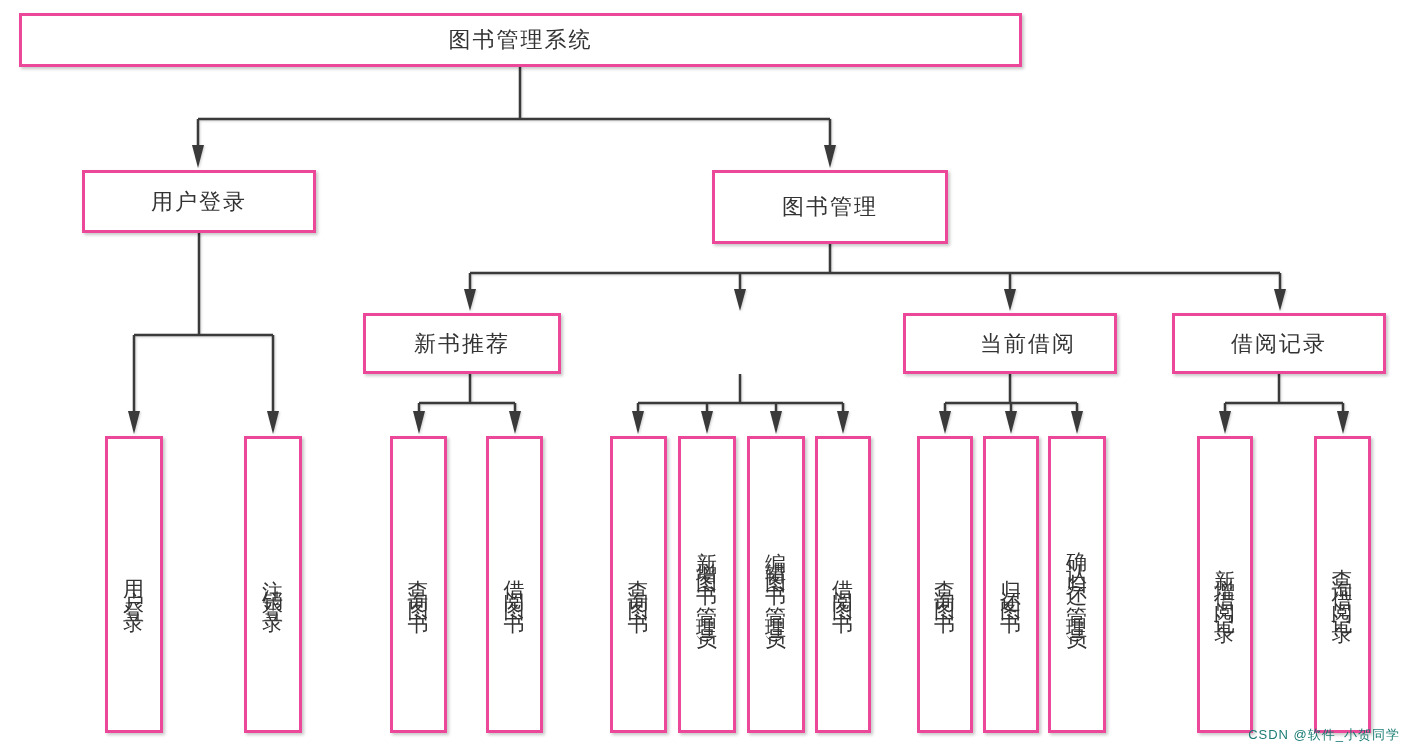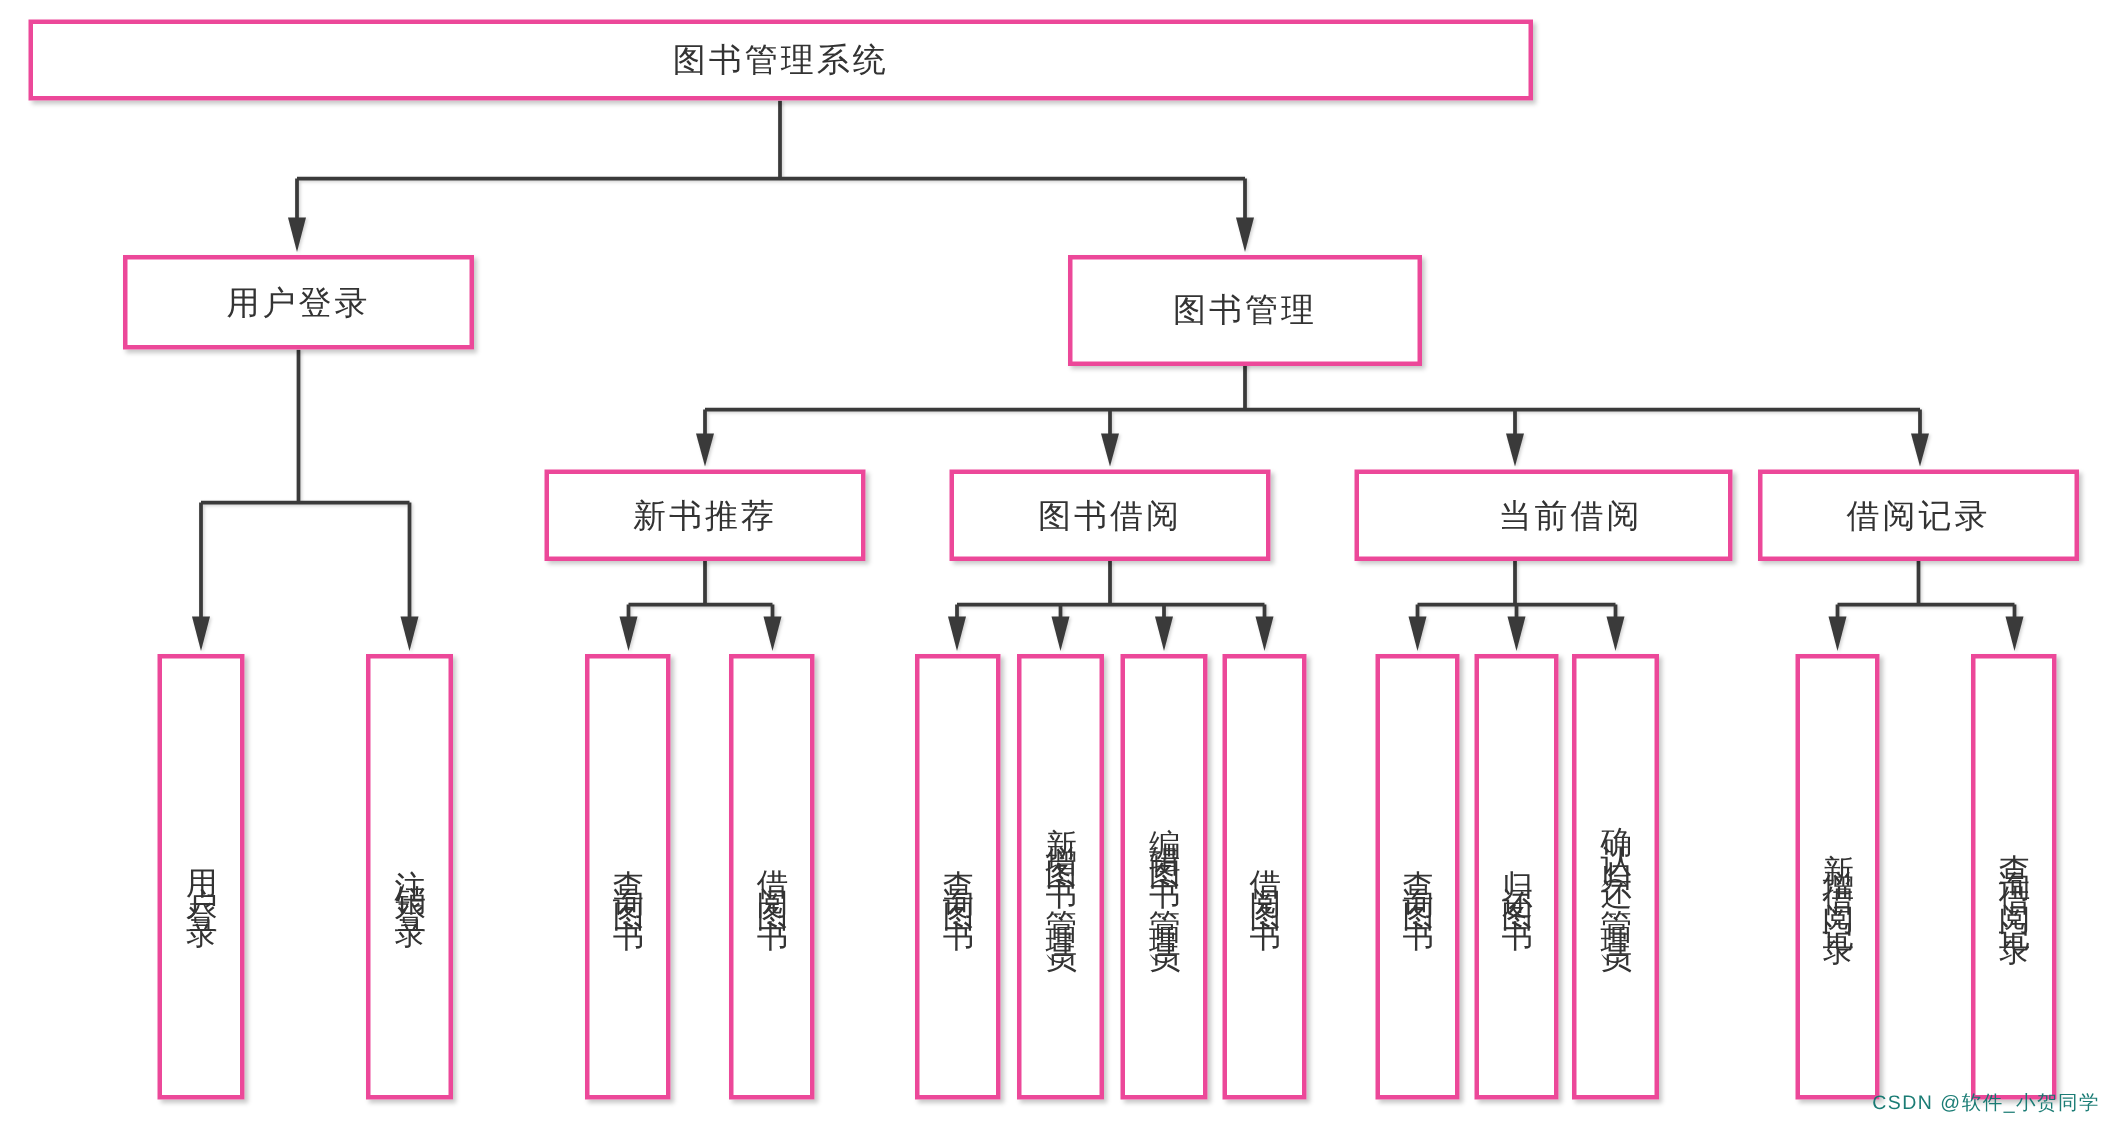--- a/index.html
+++ b/index.html
@@ -90,27 +90,24 @@
     <span class="hlabel">图书管理系统</span>
   </div>
 
   <div class="node" style="left:82px;top:170px;width:234px;height:63px;">
     <span class="hlabel">用户登录</span>
   </div>
   <div class="node" style="left:712px;top:170px;width:236px;height:74px;">
     <span class="hlabel">图书管理</span>
   </div>
 
-  <div class="node" style="left:363px;top:313px;width:214px;height:61px;">
+  <div class="node" style="left:363px;top:313px;width:198px;height:61px;">
     <span class="hlabel">新书推荐</span>
   </div>
-  <div class="node" style="left:633px;top:313px;width:214px;height:61px;">
-    <span class="hlabel">图书借阅</span>
-  </div>
-  <div class="node" style="left:903px;top:313px;width:252px;height:61px;padding-left:36px;">
+  <div class="node" style="left:903px;top:313px;width:214px;height:61px;padding-left:36px;">
     <span class="hlabel">当前借阅</span>
   </div>
   <div class="node" style="left:1172px;top:313px;width:214px;height:61px;">
     <span class="hlabel">借阅记录</span>
   </div>
 
   <div class="node" style="left:105px;top:436px;width:58px;height:297px;">
     <span class="vlabel">用户登录</span>
   </div>
   <div class="node" style="left:244px;top:436px;width:58px;height:297px;">

